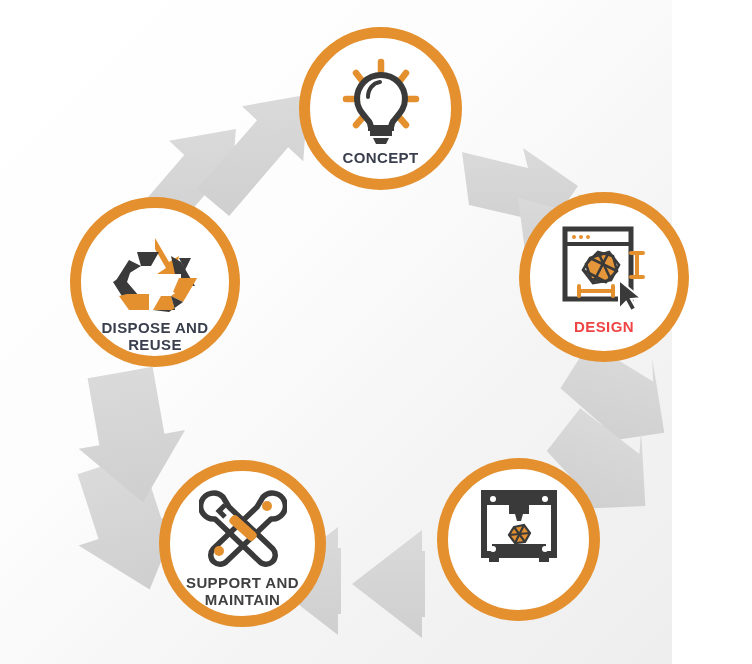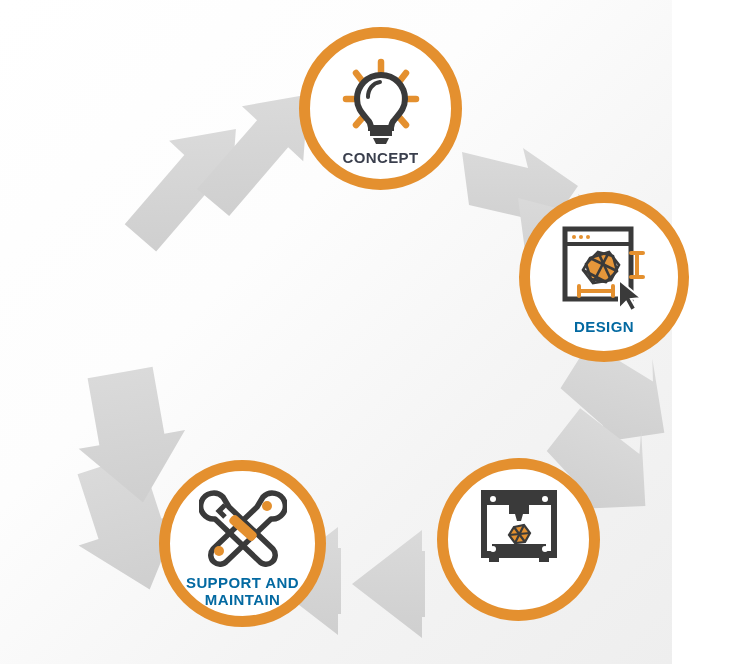--- a/index.html
+++ b/index.html
@@ -141,21 +141,21 @@
             <line x1="80" y1="28" x2="80" y2="52"></line>
             <line x1="74" y1="28" x2="86" y2="28"></line>
             <line x1="74" y1="52" x2="86" y2="52"></line>
             <line x1="22" y1="66" x2="56" y2="66"></line>
             <line x1="22" y1="61" x2="22" y2="71"></line>
             <line x1="56" y1="61" x2="56" y2="71"></line>
           </g>
           <path d="M62 55 L62 84 L69 77 L74 86 L79 83 L74 74 L84 73 Z" fill="#3A3A3A" stroke="#ffffff" stroke-width="2"></path>
         </svg>
       </div>
-      <div class="node-label" style="color:#0369a1; font-size:15px; margin-top:8px;">DESIGN</div>
+      <div class="node-label" style="color:#ef4444; font-size:15px; margin-top:8px;">DESIGN</div>
     </div>
 
     <div class="node" style="left:437px; top:458px; width:163px; height:163px; border:11px solid #E4902F; padding-top:20px;">
       <div class="node-icon" style="width:86px;height:78px;">
         <svg viewBox="0 0 86 78" width="86" height="78">
           <rect x="8" y="4" width="70" height="62" fill="none" stroke="#3A3A3A" stroke-width="6"></rect>
           <rect x="8" y="4" width="70" height="12" fill="#3A3A3A"></rect>
           <circle cx="17" cy="10" r="3" fill="#ffffff"></circle>
           <circle cx="69" cy="10" r="3" fill="#ffffff"></circle>
           <rect x="33" y="16" width="20" height="9" fill="#3A3A3A"></rect>
@@ -183,19 +183,36 @@
           <g fill="none" stroke="#3A3A3A" stroke-width="5.5" stroke-linejoin="round">
             <path d="M24 8 A13 13 0 1 0 16 30 L60 72 A9 9 0 0 0 74 60 L30 18 Z"></path>
             <path d="M64 8 A13 13 0 1 1 72 30 L28 72 A9 9 0 0 1 14 60 L58 18 Z"></path>
           </g>
           <circle cx="68" cy="17" r="5" fill="#E4902F"></circle>
           <circle cx="20" cy="62" r="5" fill="#E4902F"></circle>
           <rect x="28" y="34" width="32" height="10" rx="4" fill="#E4902F" transform="rotate(42 44 39)"></rect>
           <path d="M26 16 L20 22 L26 28" fill="none" stroke="#3A3A3A" stroke-width="5"></path>
         </svg>
       </div>
-      <div class="node-label" style="color:#0369a1; font-size:15px; margin-top:6px;">SUPPORT AND
+      <div class="node-label" style="color:#404040; font-size:15px; margin-top:6px;">SUPPORT AND
 MAINTAIN</div>
     </div>
 
+    <div class="node" style="left:70px; top:197px; width:170px; height:170px; border:11px solid #E4902F; padding-top:26px;">
+      <div class="node-icon" style="width:92px;height:80px;">
+        <svg viewBox="0 0 92 80" width="92" height="80">
+          <path d="M46 4 L60 28 L70 22 L66 40 L48 40 L57 34 L46 15 Z" fill="#E4902F"></path>
+          <path d="M48 40 L66 40 L62 22 L72 28 L86 52 L72 52 L72 40 Z" fill="#3A3A3A"></path>
+          <path d="M60 30 L86 30 L80 42 L74 30 Z" fill="#3A3A3A" transform="translate(-4,-6)"></path>
+          <path d="M88 44 L74 68 L62 62 L66 76 L44 76 L52 62 L62 62 Z" fill="#E4902F"></path>
+          <path d="M70 44 L88 44 L76 64 L64 58 Z" fill="#E4902F"></path>
+          <path d="M44 76 L66 76 L62 62 L74 68 L60 78 Z" fill="#3A3A3A"></path>
+          <path d="M6 48 L20 26 L32 32 L28 18 L50 18 L42 32 L32 32 Z" fill="#3A3A3A"></path>
+          <path d="M22 36 L4 48 L18 70 L30 62 L18 48 Z" fill="#3A3A3A"></path>
+          <path d="M18 60 L40 60 L40 76 L20 76 L10 62 Z" fill="#E4902F"></path>
+        </svg>
+      </div>
+      <div class="node-label" style="color:#3A3F4D; font-size:15px; margin-top:6px;">DISPOSE AND
+REUSE</div>
+    </div>
 
   </div>
 </div>
 
 </body></html>

